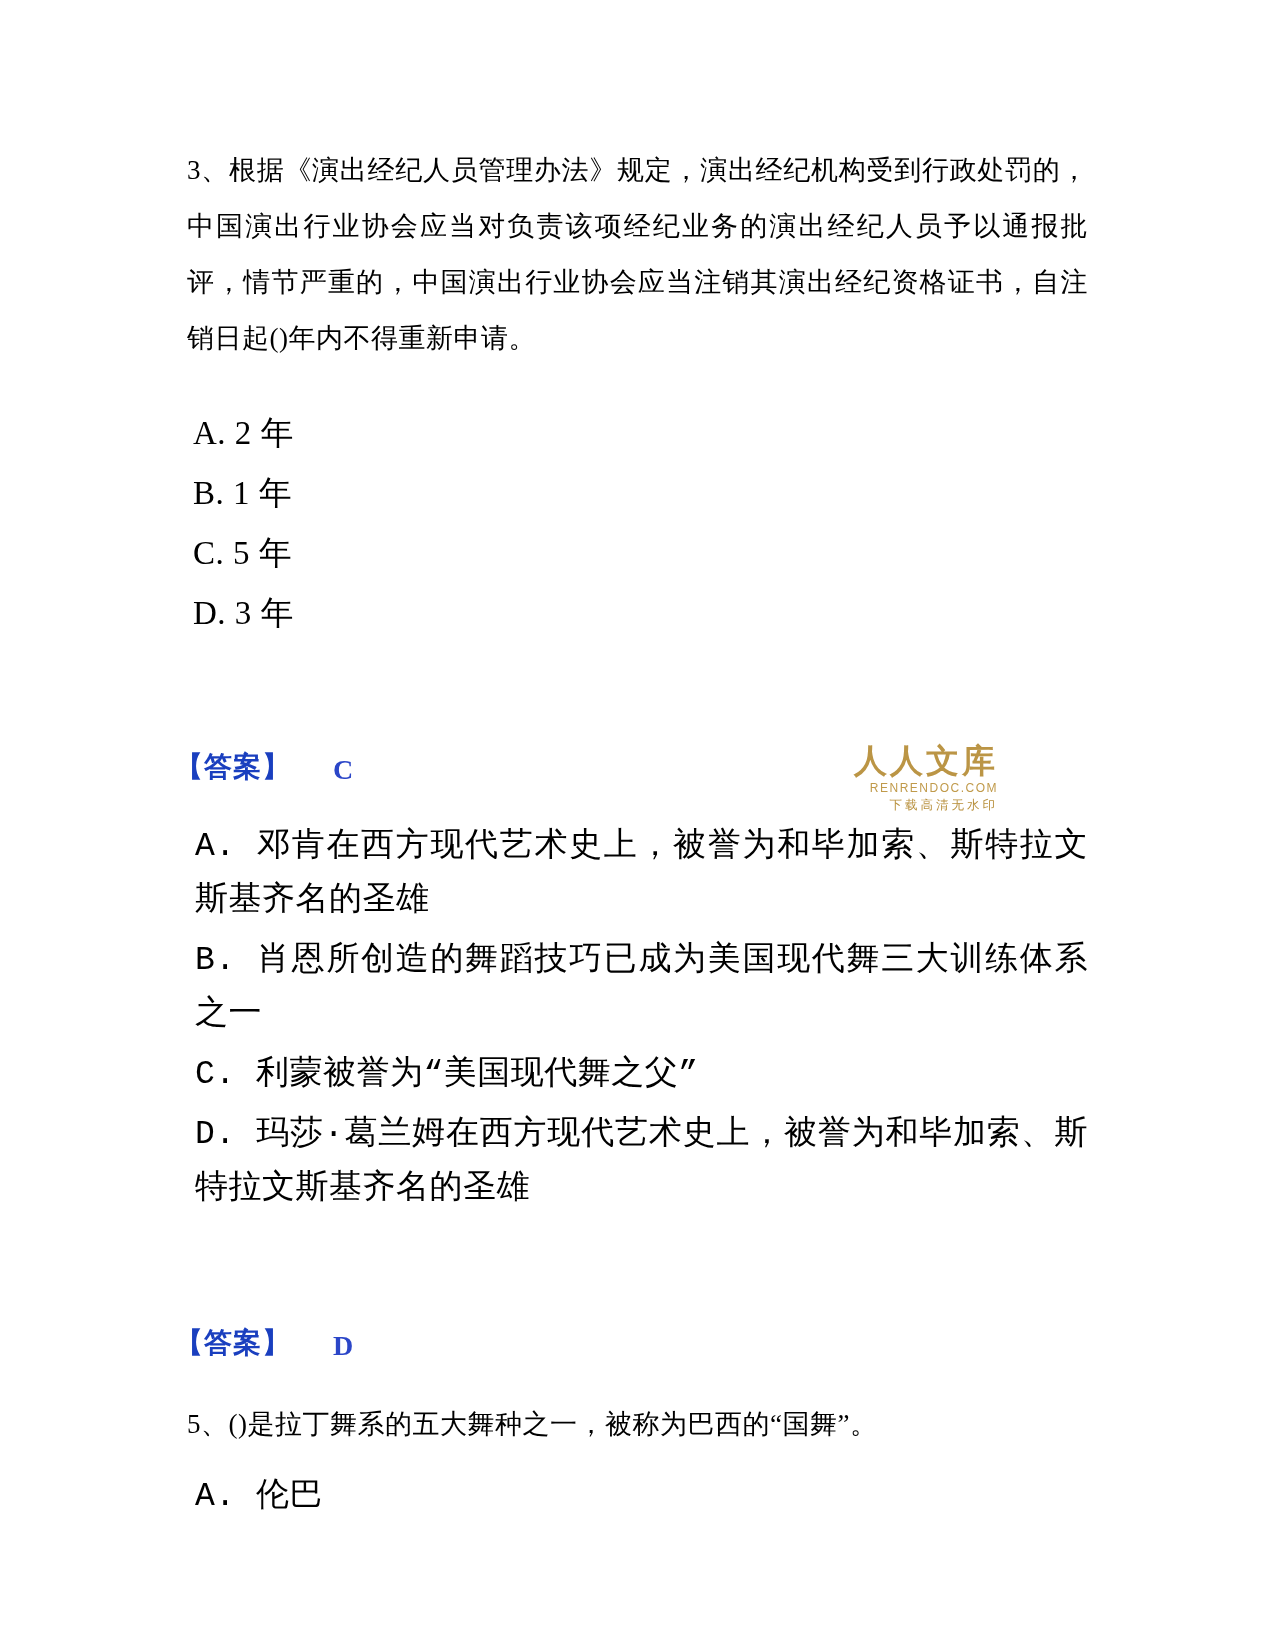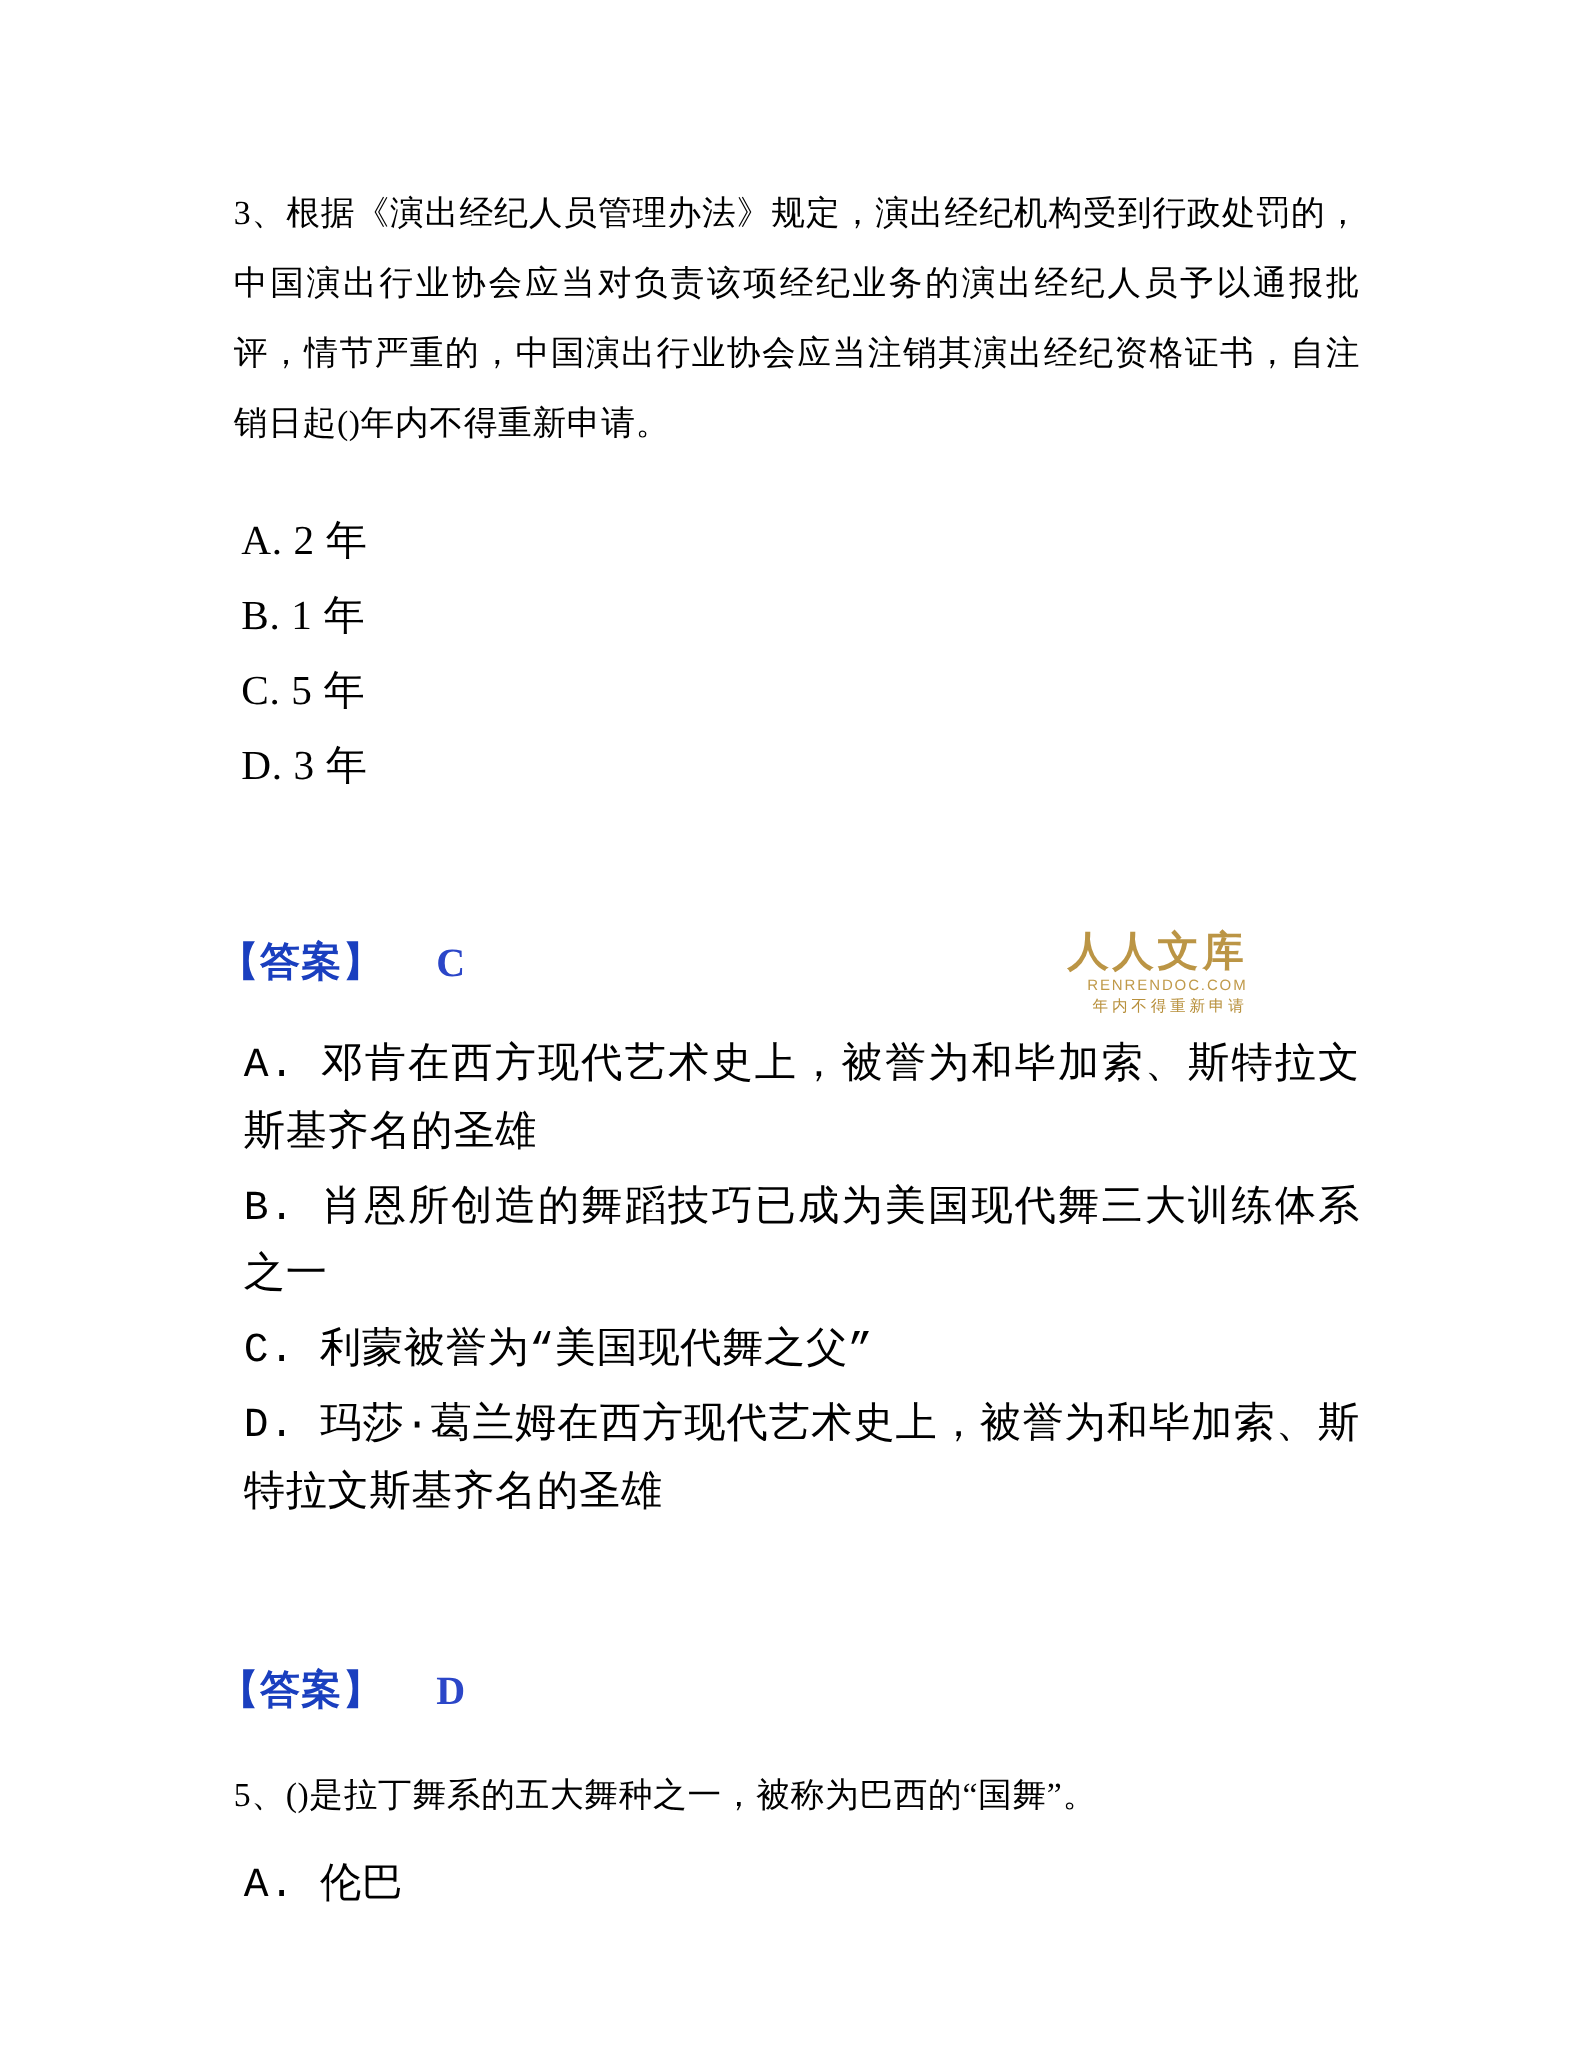--- a/index.html
+++ b/index.html
@@ -36,24 +36,24 @@
     margin: 0 0 6px 0;
     padding-left: 6px;
     text-align: justify;
   }
   .opt.indent {
     padding-left: 8px;
     font-family: Liberation Mono, monospace;
   }
   .answer-row {
     display: flex;
-    align-items: center;
+    align-items: flex-end;
     color: #1a3fbf;
     font-weight: 700;
-    font-size: 32px;
+    font-size: 28px;
     letter-spacing: 1px;
   }
   .answer-label {
     color: #1a3fbf;
   }
   .answer-value {
     color: #2b46c8;
     margin-left: 42px;
     font-weight: 600;
   }
@@ -143,16 +143,16 @@
   <div class="gap-sm"></div>
 
   <div class="block">
     <p class="q-stem">5、()是拉丁舞系的五大舞种之一，被称为巴西的“国舞”。</p>
     <p class="opt indent">A. 伦巴</p>
   </div>
 
   <div class="watermark">
     <div class="wm-main">人人文库</div>
     <div class="wm-sub-en">RENRENDOC.COM</div>
-    <div class="wm-sub-cn">年内不得重新申请</div>
+    <div class="wm-sub-cn">下载高清无水印</div>
   </div>
 
 </div>
 
 </body></html>

